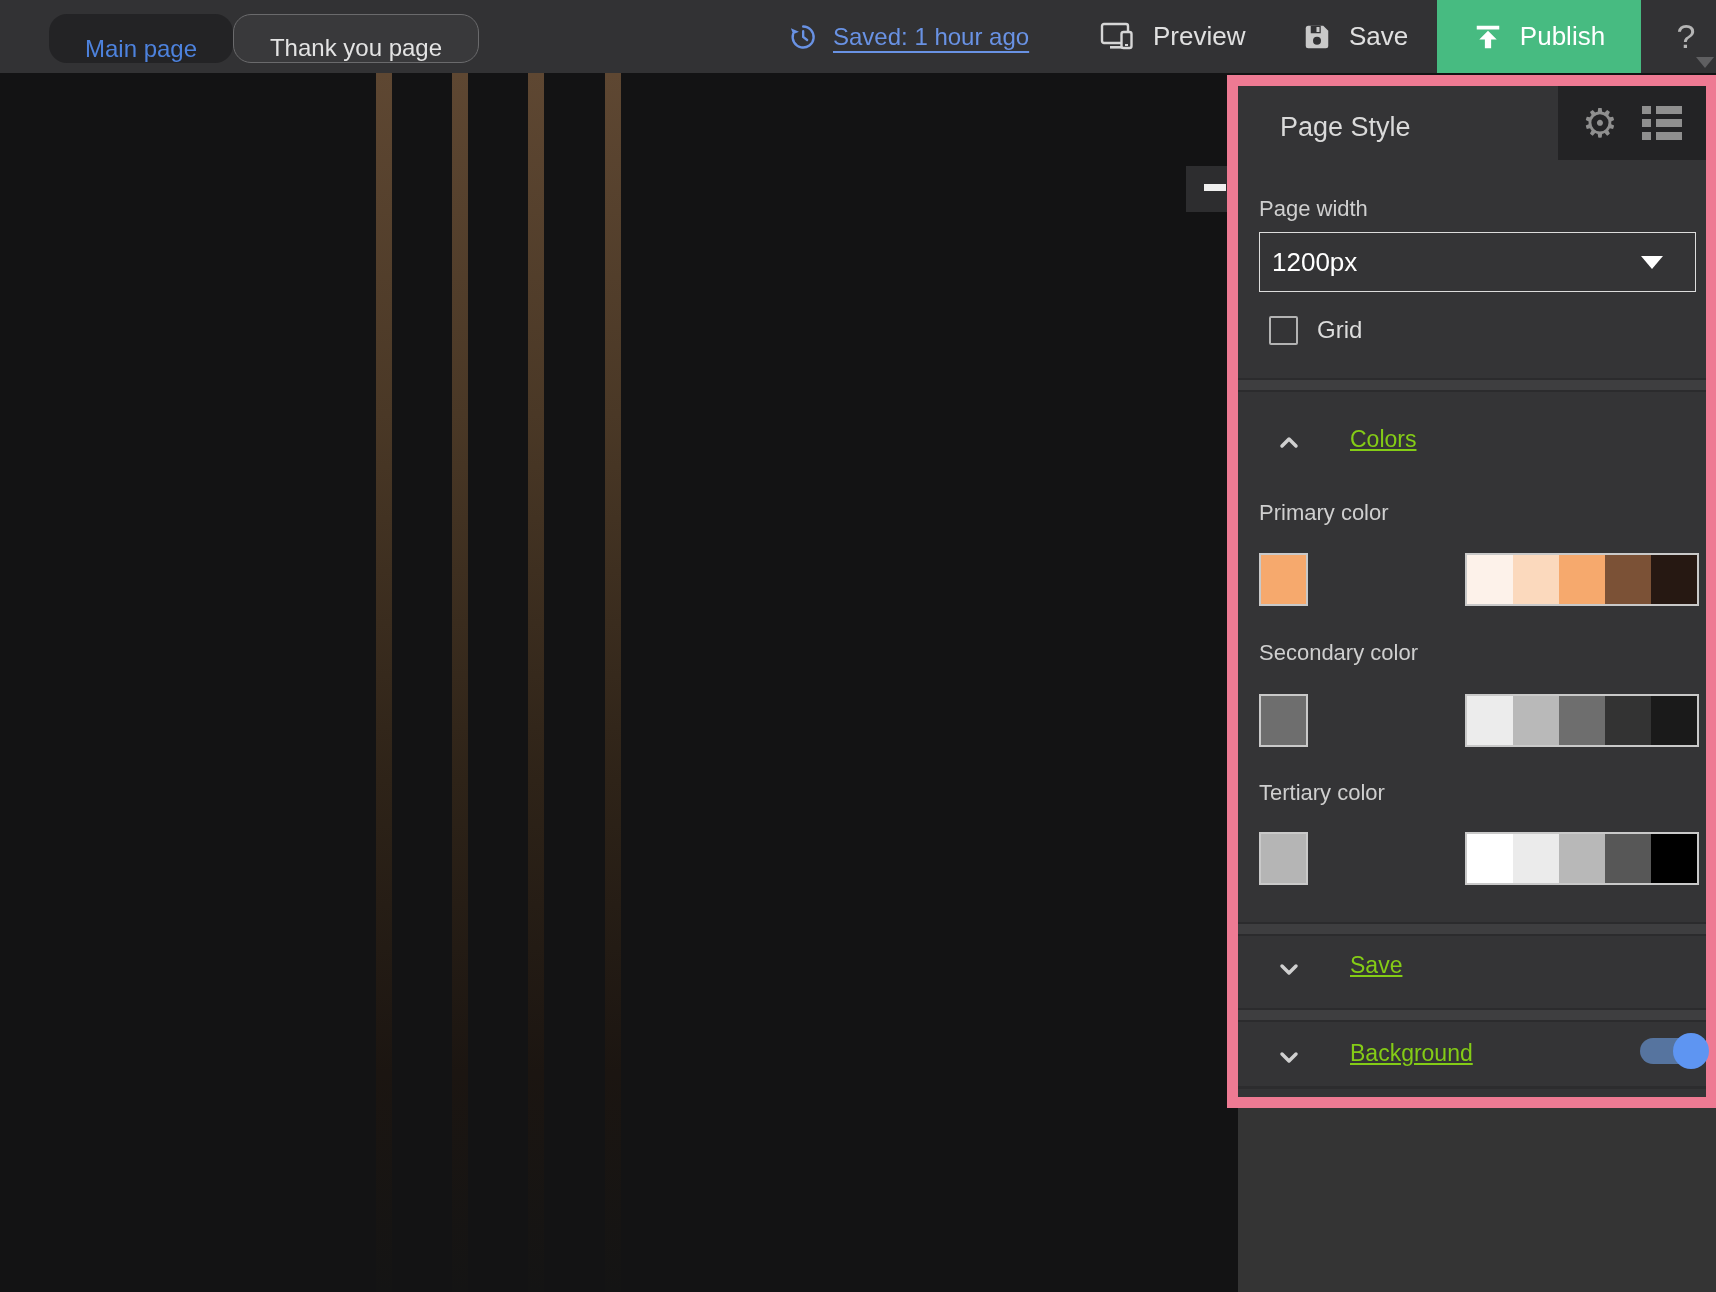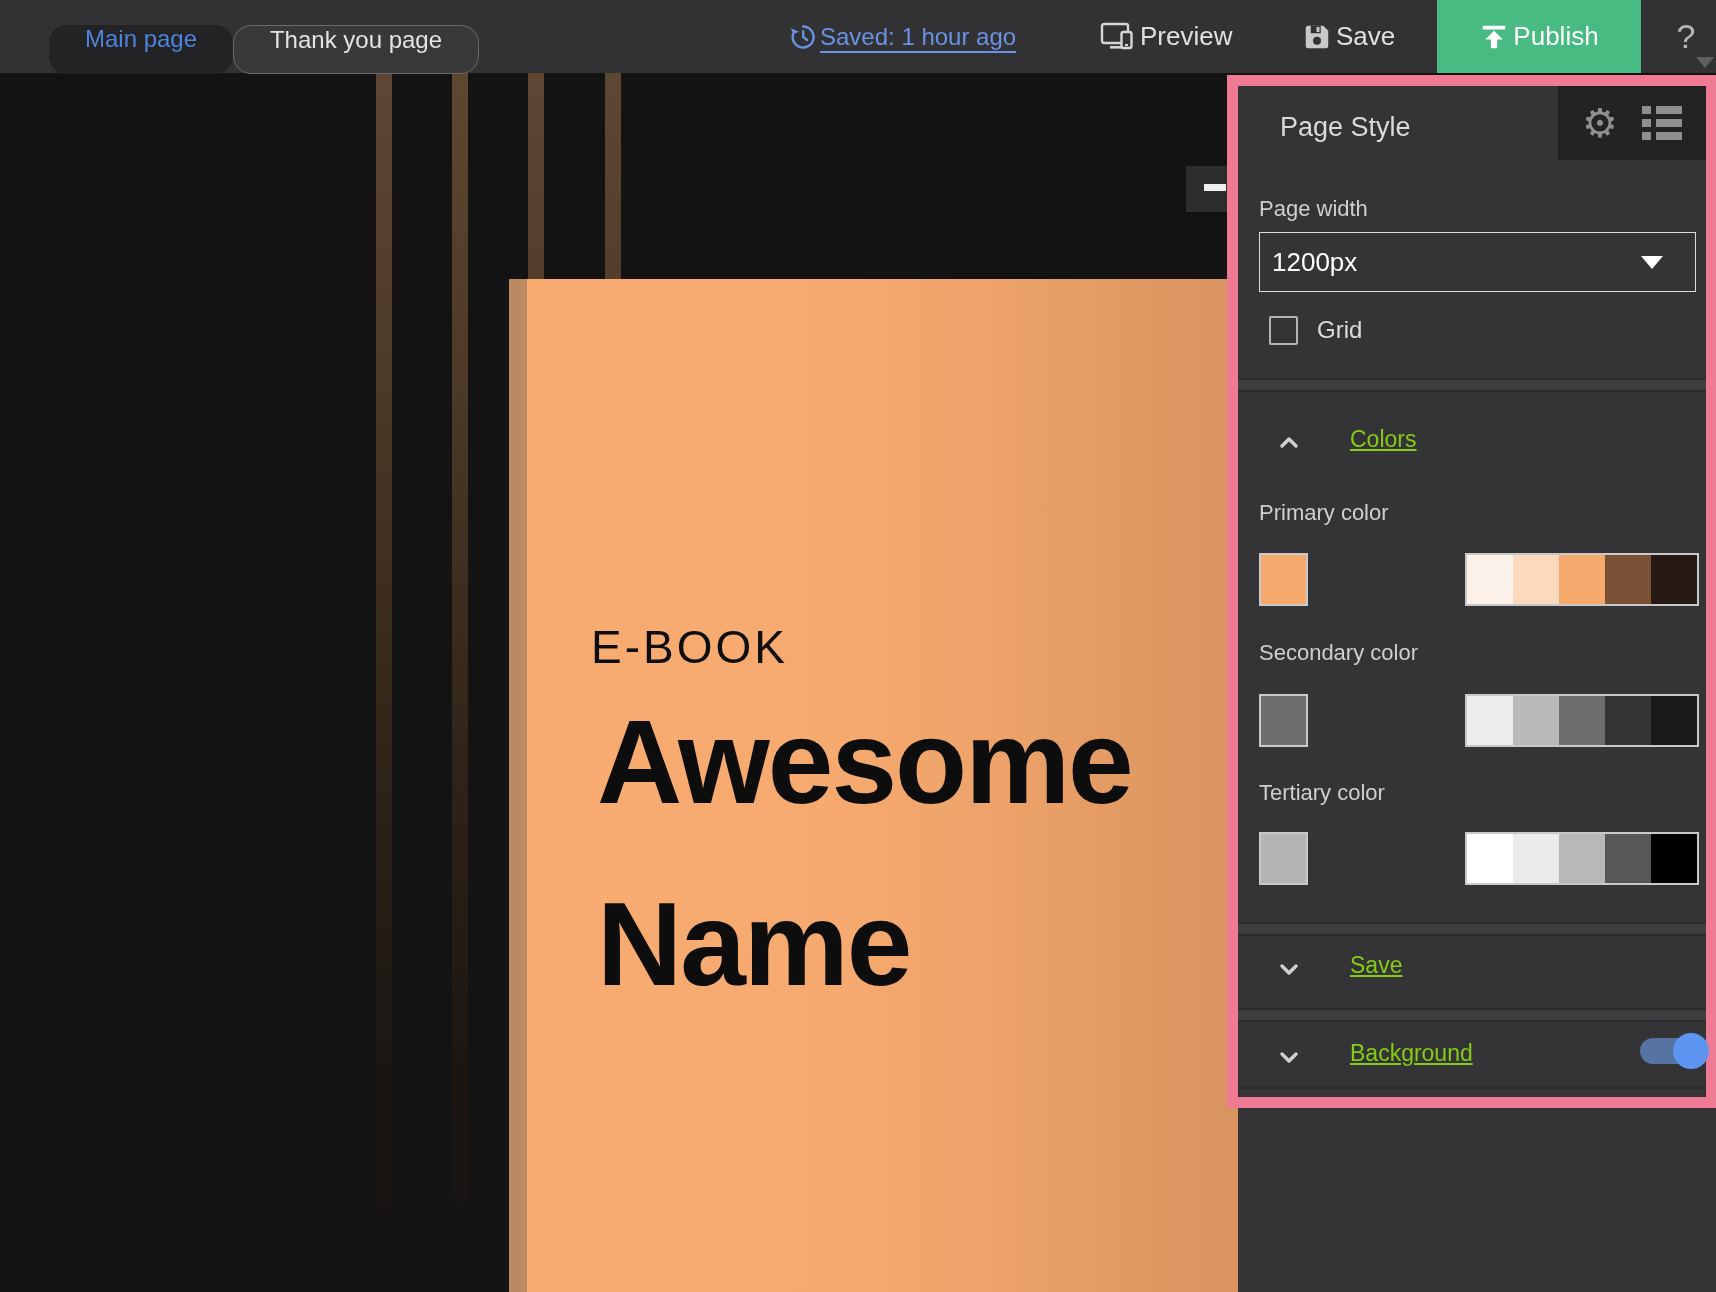--- a/index.html
+++ b/index.html
@@ -20,25 +20,25 @@
   #badge-circle{left:375px;top:895px;width:278px;height:278px;border-radius:50%;
     background:#3a3a3a;display:flex;flex-direction:column;align-items:center;justify-content:center;}
   .badge-l1{color:#fff;font-size:36px;letter-spacing:2px;}
   .badge-l2{color:#fff;font-size:45px;letter-spacing:1px;margin-top:8px;}
   .badge-l2 b{font-weight:bold;}
   #zoom-out-btn{left:1186px;top:93px;width:41px;height:46px;background:#2d2d2f;}
   #zoom-out-btn .dash{left:18px;top:18px;width:22px;height:7px;background:#efefef;}
 
   
   #toolbar{left:0;top:0;width:1716px;height:73px;background:#323234;z-index:30;}
-  .tab{top:25px;height:49px;display:flex;align-items:flex-start;justify-content:center;
+  .tab{top:14px;height:49px;display:flex;align-items:flex-end;justify-content:center;
        font-size:24px;box-sizing:border-box;cursor:default;border-radius:18px;}
   #tab-main{left:49px;width:184px;background:#232325;color:#4d82dd;}
   #tab-thanks{left:233px;width:246px;background:#39393b;color:#e3e3e3;border:1px solid #6a6a6c;}
-  .tool-item{top:0;height:73px;display:flex;align-items:center;gap:4px;color:#e0e0e0;font-size:26px;}
+  .tool-item{top:0;height:73px;display:flex;align-items:center;gap:17px;color:#e0e0e0;font-size:26px;}
   #saved-link{left:788px;color:#6992e4;font-size:24px;}
   #saved-link .txt{text-decoration:underline;text-underline-offset:6px;}
   #publish-btn{left:1437px;width:204px;justify-content:center;background:#47bb81;color:#fff;}
   #help-btn{left:1664px;width:44px;justify-content:center;color:#b5b5b5;font-size:34px;font-weight:500;}
   .caret-down-sm{width:0;height:0;border-left:9px solid transparent;border-right:9px solid transparent;
     border-top:11px solid #5f5f61;}
   #toolbar-caret{left:1696px;top:57px;}
 
   
   #panel{left:1227px;top:75px;width:489px;height:1033px;box-sizing:border-box;
@@ -75,26 +75,20 @@
 </style>
 </head>
 <body>
 
 <div id="canvas" class="abs">
   <div class="stripe abs" style="left:376px"></div>
   <div class="stripe abs" style="left:452px"></div>
   <div class="stripe abs" style="left:528px"></div>
   <div class="stripe abs" style="left:605px"></div>
 
-  <div id="ebook-card" class="abs">
-    <div id="card-spine" class="abs"></div>
-    <div class="kicker abs">E-BOOK</div>
-    <div class="big-title abs" style="top:424px">Awesome</div>
-    <div class="big-title abs" style="top:606px">Name</div>
-  </div>
 
 
   <div id="editor-void" class="abs"></div>
 
   <div id="zoom-out-btn" class="abs">
     <div class="dash abs"></div>
   </div>
 </div>
 
 <div id="toolbar" class="abs">

